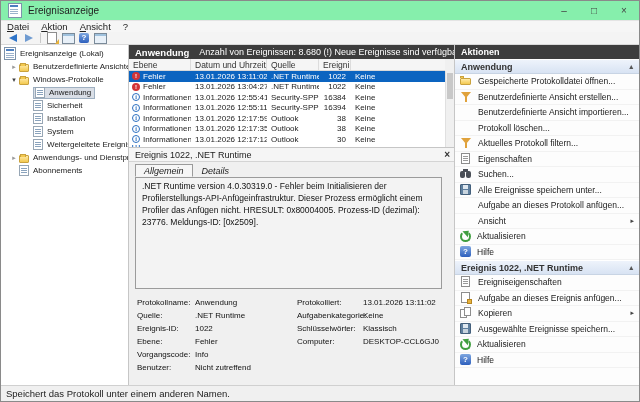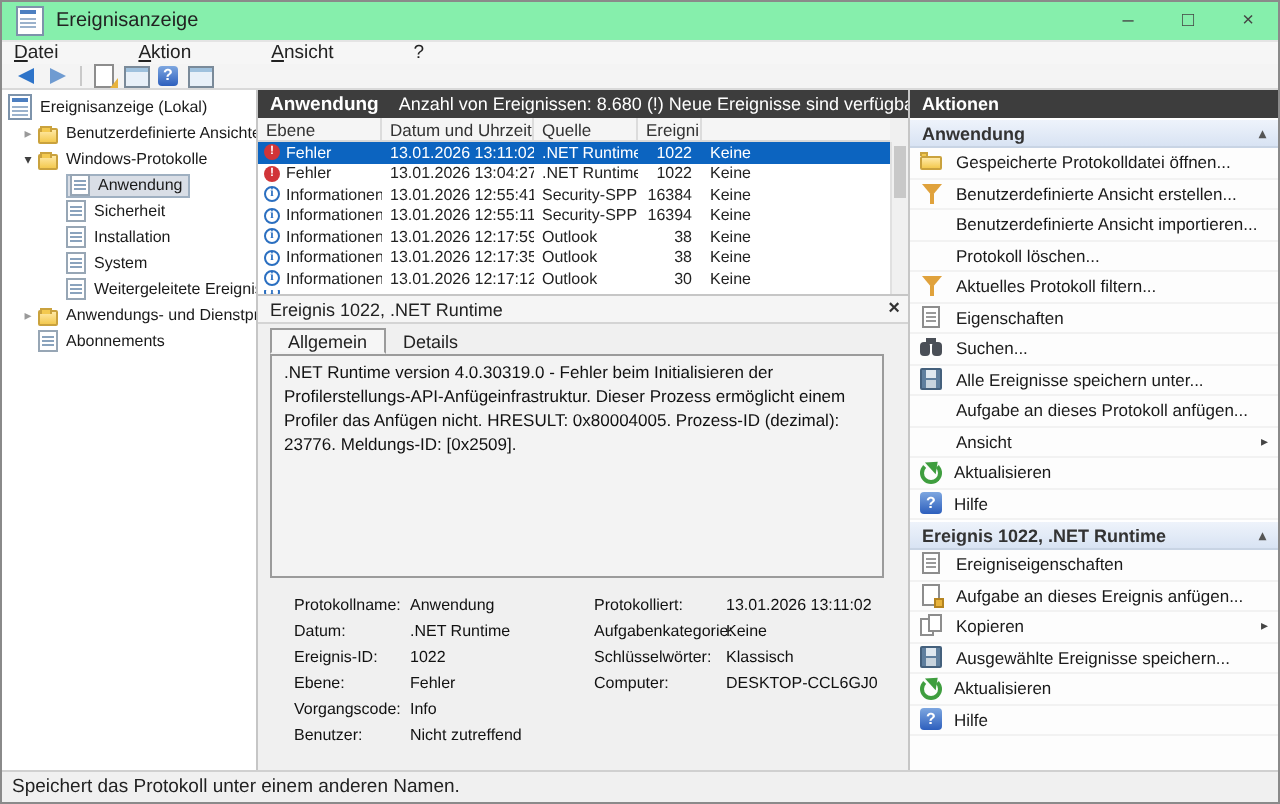--- a/index.html
+++ b/index.html
@@ -6,21 +6,21 @@
   .win{position:relative;width:640px;height:402px;background:#f0f0f0;border:1px solid #8a8a8a;box-sizing:border-box;overflow:hidden;}
   
   .titlebar{position:absolute;top:0;left:0;right:0;height:20px;background:#86efac;display:flex;align-items:center;border-bottom:1px solid #e4e4e4;box-sizing:border-box;}
   .appicon{width:12px;height:13px;margin:0 6px 0 7px;background:#fff;border:1px solid #7d93ab;position:relative;flex:none;}
   .appicon::before{content:"";position:absolute;left:1px;top:1px;width:8px;height:2px;background:#4d7fc0;}
   .appicon::after{content:"";position:absolute;left:1px;top:5px;width:8px;height:1px;background:#9bb2cc;box-shadow:0 2px 0 #9bb2cc,0 4px 0 #9bb2cc;}
   .wtitle{font-size:10px;color:#222;}
   .ctrls{margin-left:auto;display:flex;height:100%;}
   .ctrl{width:30px;height:100%;display:flex;align-items:center;justify-content:center;font-size:10px;color:#444;cursor:default;}
   
-  .menubar{position:absolute;top:20px;left:0;right:0;height:11px;background:#f6f6f6;display:flex;align-items:center;font-size:9.5px;color:#222;gap:28px;}
+  .menubar{position:absolute;top:20px;left:0;right:0;height:11px;background:#f6f6f6;display:flex;align-items:center;font-size:9.5px;color:#222;}
   .menu-item{padding:0 6px;}
   .menu-item::first-letter{text-decoration:underline;}
   
   .toolbar{position:absolute;top:31px;left:0;right:0;height:13px;background:#f4f4f4;border-bottom:1px solid #d9d9d9;display:flex;align-items:center;box-sizing:border-box;padding-left:4px;}
   .tbtn{width:16px;height:12px;display:flex;align-items:center;justify-content:center;flex:none;}
   .tsep{width:1px;height:10px;background:#c9c9c9;margin:0 3px;flex:none;}
   .arrow-l{width:0;height:0;border-top:4px solid transparent;border-bottom:4px solid transparent;border-right:8px solid #2e74c9;}
   .arrow-r{width:0;height:0;border-top:4px solid transparent;border-bottom:4px solid transparent;border-left:8px solid #6f9bd1;}
   .doc-y{width:8px;height:10px;background:#fff;border:1px solid #8d8d8d;position:relative;}
   .doc-y::after{content:"";position:absolute;right:-3px;bottom:-1px;width:0;height:0;border-left:4px solid transparent;border-bottom:5px solid #e8b33c;}
@@ -59,26 +59,26 @@
   .lvic{width:8px;height:8px;border-radius:50%;margin:0 3px 0 1px;flex:none;text-align:center;box-sizing:border-box;}
   .lv-error{background:#d13438;color:#fff;font:bold 6px/8px "Liberation Sans",sans-serif;}
   .lv-info{background:#fff;border:1px solid #2b6fc0;color:#2b6fc0;font:bold 6px/6px "Liberation Serif",serif;}
   .sbv{position:absolute;top:26px;right:0;width:9px;height:76px;background:#f0f0f0;border-left:1px solid #e0e0e0;box-sizing:border-box;}
   .sbthumb{position:absolute;top:2px;left:1px;width:6px;height:26px;background:#c8c8c8;}
   
   .det{position:absolute;top:102px;left:0;right:0;height:240px;background:#f0f0f0;border-top:1px solid #c6c6c6;box-sizing:border-box;}
   .dhead{position:absolute;top:0;left:0;right:0;height:14px;background:#f5f5f5;border-bottom:1px solid #d4d4d4;display:flex;align-items:center;font-size:9px;color:#222;box-sizing:border-box;padding:0 4px 0 6px;}
   .dx{margin-left:auto;font-weight:bold;font-size:10px;color:#333;}
   .dtabs{position:absolute;top:16px;left:6px;height:13px;display:flex;font-size:9px;color:#222;}
-  .tab{padding:1px 8px 0 8px;border:1px solid transparent;}
+  .tab{padding:1px 8px 0 8px;border:1px solid transparent;font-style:italic;}
   .tab.act{background:#f6f6f6;border:1px solid #9b9b9b;border-bottom:1px solid #f3f3f3;position:relative;z-index:2;}
   .dbox{position:absolute;top:29px;left:6px;right:12px;height:112px;background:#f3f3f3;border:1px solid #9b9b9b;box-sizing:border-box;padding:3px 6px;font-size:8.5px;line-height:1.4;color:#111;overflow:hidden;}
   .dfields{position:absolute;top:150px;left:8px;right:4px;font-size:8px;color:#111;}
   .fcol{position:absolute;top:0;}
-  .fl{left:0;width:155px;margin-left:10px;} .fr{left:160px;width:160px;}
+  .fl{left:0;width:155px;} .fr{left:160px;width:160px;}
   .frow{height:13px;display:flex;white-space:nowrap;}
   .fl .flab{width:58px;flex:none;} .fr .flab{width:66px;flex:none;}
   .fval{flex:1;overflow:hidden;}
   
   .acts{flex:1;background:#fdfdfd;display:flex;flex-direction:column;overflow:hidden;}
   .ahead{height:14px;background:#3d3d3d;color:#fff;font-weight:bold;font-size:9px;display:flex;align-items:center;padding-left:6px;flex:none;}
   .asec{height:15px;background:linear-gradient(#eef3fb,#d8e3f3);border-top:1px solid #fff;border-bottom:1px solid #c8d4e4;display:flex;align-items:center;font-size:9px;font-weight:bold;color:#333;padding:0 6px;flex:none;box-sizing:border-box;white-space:nowrap;overflow:hidden;}
   .aup{margin-left:auto;font-size:7px;color:#555;}
   .aitem{height:15.5px;display:flex;align-items:center;font-size:8.5px;color:#1a1a1a;border-bottom:1px solid #f2f2f2;flex:none;white-space:nowrap;overflow:hidden;box-sizing:border-box;}
   .sub{margin-left:auto;margin-right:5px;font-size:7px;color:#444;}
@@ -305,21 +305,21 @@
           <span class="tab">Details</span>
         </div>
         <div class="dbox">.NET Runtime version 4.0.30319.0 - Fehler beim Initialisieren der Profilerstellungs-API-Anfügeinfrastruktur. Dieser Prozess ermöglicht einem Profiler das Anfügen nicht. HRESULT: 0x80004005. Prozess-ID (dezimal): 23776. Meldungs-ID: [0x2509].</div>
         <div class="dfields">
           <div class="fcol fl">
             <div class="frow">
                 <span class="flab">Protokollname:</span>
                 <span class="fval">Anwendung</span>
               </div>
             <div class="frow">
-                <span class="flab">Datum:</span>
+                <span class="flab">Quelle:</span>
                 <span class="fval">.NET Runtime</span>
               </div>
             <div class="frow">
                 <span class="flab">Ereignis-ID:</span>
                 <span class="fval">1022</span>
               </div>
             <div class="frow">
                 <span class="flab">Ebene:</span>
                 <span class="fval">Fehler</span>
               </div>

